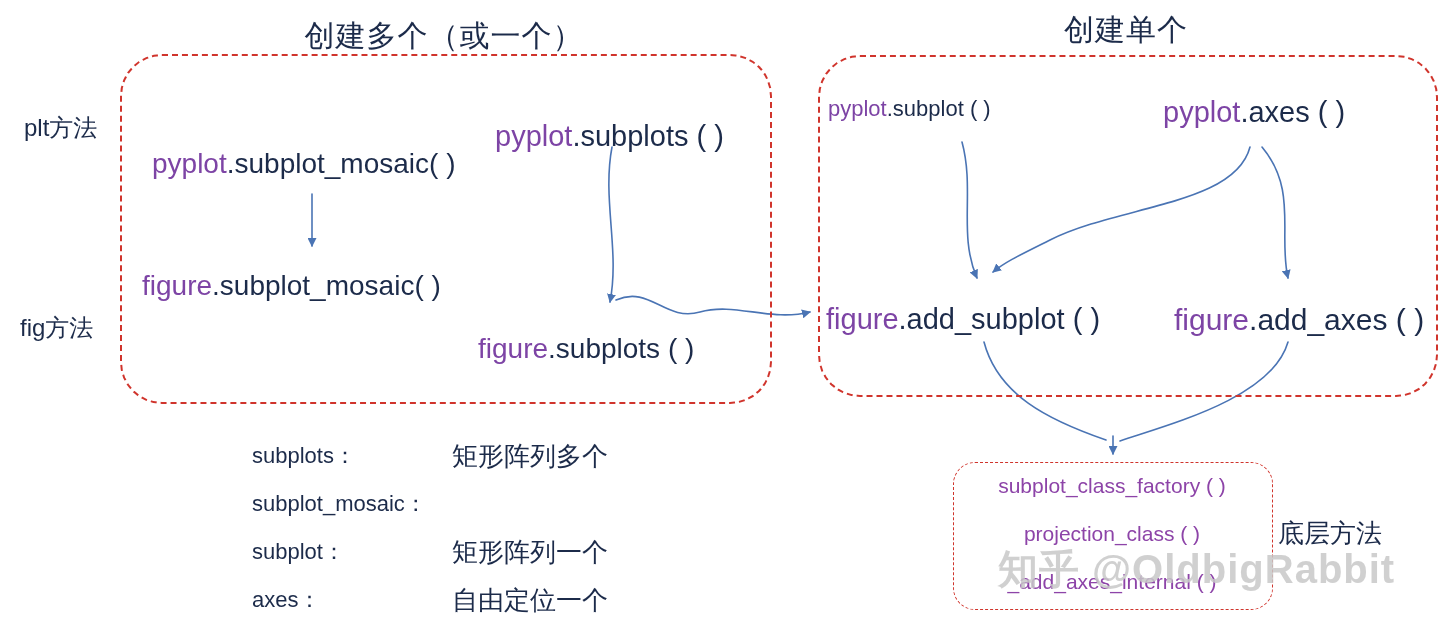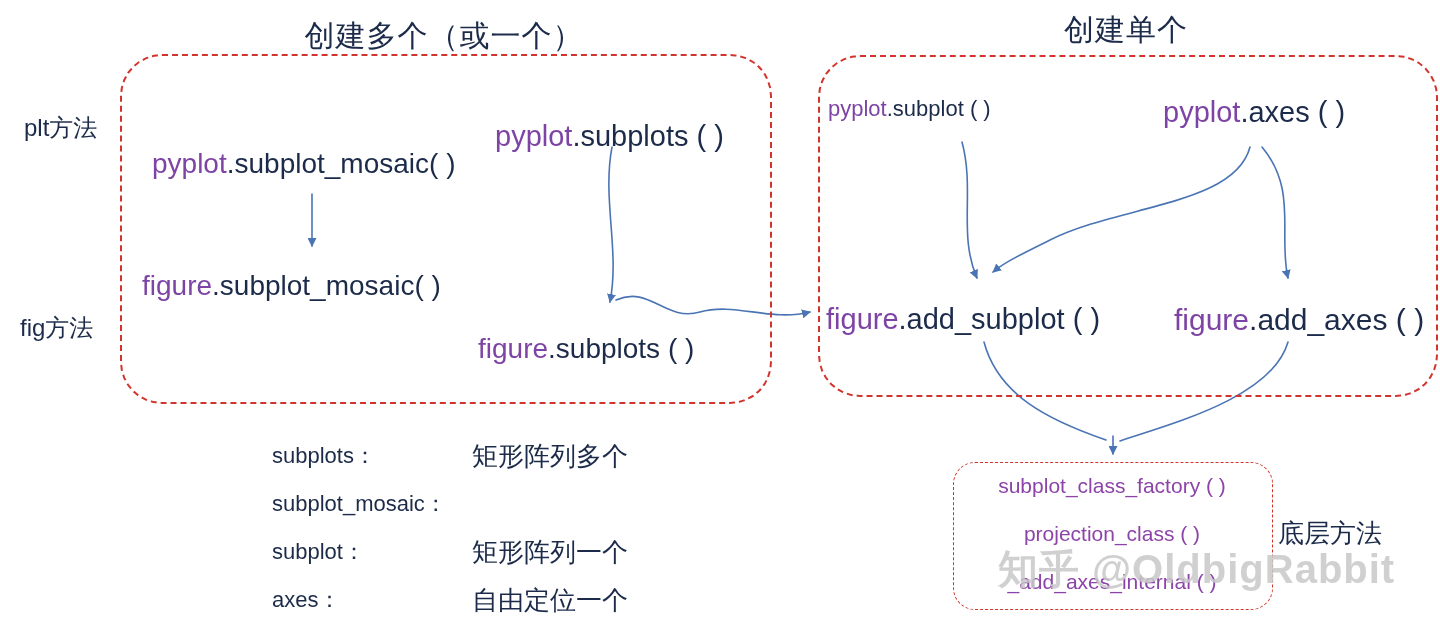--- a/index.html
+++ b/index.html
@@ -82,21 +82,20 @@
 
   .legend {
     position: absolute;
     left: 252px;
     top: 432px;
   }
   .legend-row {
     display: flex;
     align-items: center;
     height: 48px;
-    margin-left: 20px;
   }
   .legend-term {
     display: inline-block;
     width: 200px;
     color: #1c2b4a;
     font-size: 22px;
   }
   .legend-desc {
     color: #1c2b4a;
     font-size: 26px;

